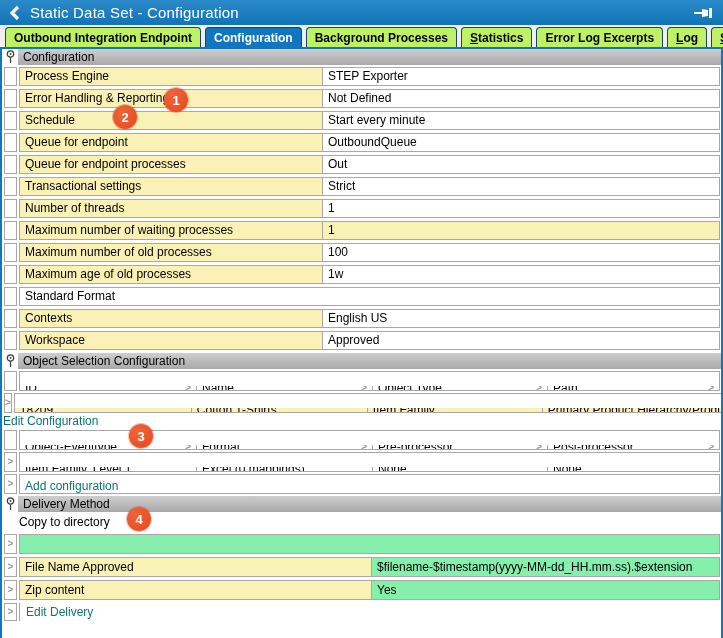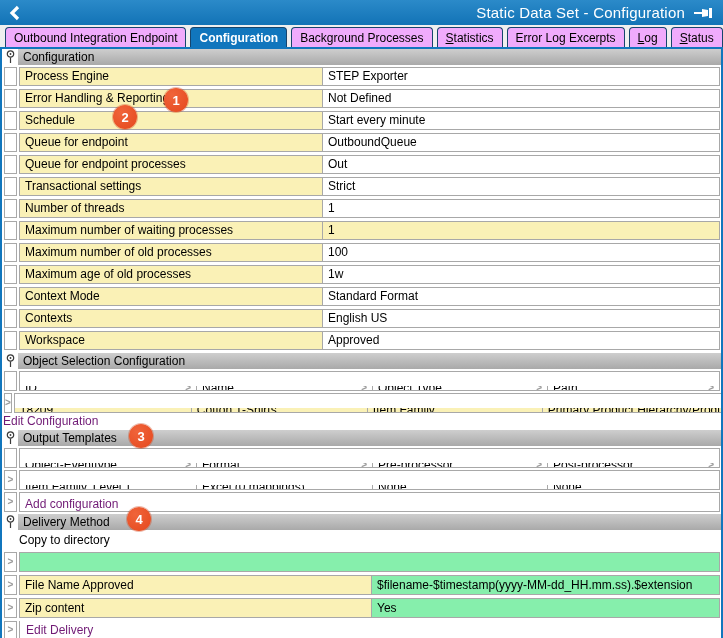--- a/index.html
+++ b/index.html
@@ -3,28 +3,28 @@
 <meta charset="utf-8">
 <style>
   html,body{margin:0;padding:0;background:#fff;}
   .page{position:relative;width:723px;height:638px;overflow:hidden;
         font-family:"Liberation Sans",sans-serif;font-size:12px;color:#000;background:#fff;}
 
   
   .titlebar{position:absolute;top:0;left:0;width:723px;height:25px;
             background:linear-gradient(#2b8ac9,#1273b6);display:flex;align-items:center;}
   .titlebar .back{width:30px;display:flex;justify-content:center;align-items:center;cursor:pointer;}
-  .titlebar .title{flex:1;text-align:right;color:#fff;font-size:15px;letter-spacing:.2px;}
+  .titlebar .title{flex:1;text-align:left;color:#fff;font-size:15px;letter-spacing:.2px;}
   .titlebar .pin{width:38px;display:flex;justify-content:center;align-items:center;cursor:pointer;}
 
   
   .tabbar{position:absolute;top:25px;left:0;width:723px;height:22px;background:#efefef;
           display:flex;align-items:flex-end;padding-left:5px;box-sizing:border-box;gap:4px;}
-  .tab{border:1px solid #17456d;border-bottom:none;border-radius:4px 4px 0 0;background:#f0abfc;
-       padding:3px 8px 2px 8px;line-height:14px;white-space:nowrap;cursor:pointer;}
+  .tab{border:1px solid #17456d;border-bottom:none;border-radius:4px 4px 0 0;background:#bef264;
+       padding:3px 8px 2px 8px;line-height:14px;white-space:nowrap;cursor:pointer;font-weight:bold;}
   .tab.active{background:#1176bd;color:#fff;font-weight:bold;}
   .u{text-decoration:underline;}
   .tabline{position:absolute;top:47px;left:0;width:723px;height:2px;background:#1176bd;}
 
   
   .content{position:absolute;top:49px;left:0;width:723px;height:589px;background:#fff;}
   .edge-l,.edge-r{position:absolute;top:47px;bottom:0;width:2px;background:#1176bd;z-index:5;}
   .edge-l{left:0;} .edge-r{right:0;}
 
   
@@ -46,21 +46,21 @@
 
   
   .trow{display:flex;height:20px;margin:0 3px 2px 4px;}
   .trow .gut{width:13px;}
   .tbox{flex:1;border:1px solid #a8a8a8;box-sizing:border-box;display:flex;background:#fff;}
   .tc{box-sizing:border-box;border-right:1px solid #a8a8a8;padding:2px 5px;line-height:14px;
       display:flex;justify-content:space-between;align-items:center;white-space:nowrap;overflow:hidden;margin-top:14px;}
   .tc:last-child{border-right:none;}
   .c1{width:177px;} .c2{width:176px;text-decoration:underline;} .c3{width:175px;justify-content:space-between;} .c4{flex:1;}
   .yellow .tc{background:#faf1b6;}
-  .link{color:#701a75;cursor:pointer;white-space:nowrap;}
+  .link{color:#0f766e;cursor:pointer;white-space:nowrap;}
   .editcfg{height:13px;line-height:13px;margin:0 0 2px 3px;}
   .addrow .tbox{align-items:flex-end;padding-left:5px;}
 
   
   .copydir{height:17px;line-height:17px;margin:0 0 3px 19px;}
   .drow{display:flex;height:20px;margin:0 3px 3px 4px;}
   .dbox{flex:1;border:1px solid #a8a8a8;box-sizing:border-box;display:flex;}
   .dlbl{width:352px;box-sizing:border-box;background:#faf1b6;border-right:1px solid #a8a8a8;
         padding:2px 5px;line-height:14px;}
   .dval{flex:1;background:#86efac;padding:2px 5px;line-height:14px;white-space:nowrap;overflow:hidden;}
@@ -188,21 +188,20 @@
     <div class="crow">
       <span class="gut"></span>
       <span class="rowbox">
           <span class="lbl">Maximum age of old processes</span>
           <span class="val">1w</span>
         </span>
     </div>
     <div class="crow">
       <span class="gut"></span>
       <span class="rowbox">
-          <span class="lbl">Context Mode</span>
           <span class="val">Standard Format</span>
         </span>
     </div>
     <div class="crow">
       <span class="gut"></span>
       <span class="rowbox">
           <span class="lbl">Contexts</span>
           <span class="val">English US</span>
         </span>
     </div>
@@ -251,79 +250,69 @@
         </span>
       <span class="tbox yellow">
         <span class="tc c1">18209</span>
         <span class="tc c2">Cotton T-Shirts</span>
         <span class="tc c3">Item Family</span>
         <span class="tc c4">Primary Product Hierarchy/Produc...</span>
       </span>
     </div>
     <div class="editcfg"><span class="link">Edit Configuration</span></div>
 
+    <div class="trow">
+      <span class="gut"></span>
+      <span class="tbox">
+        <span class="tc c1">
+            <span>Object-Eventtype</span>
+            <span class="chev">&gt;</span>
+          </span>
+        <span class="tc c2">
+            <span>Format</span>
+            <span class="chev">&gt;</span>
+          </span>
+        <span class="tc c3">
+            <span>Pre-processor</span>
+            <span class="chev">&gt;</span>
+          </span>
+        <span class="tc c4">
+            <span>Post-processor</span>
+            <span class="chev">&gt;</span>
+          </span>
+      </span>
+    </div>
+    <div class="trow">
+      <span class="gut">
+          <span class="chev">&gt;</span>
+        </span>
+      <span class="tbox">
+        <span class="tc c1">Item Family, Level 1</span>
+        <span class="tc c2">Excel (0 mappings)</span>
+        <span class="tc c3">None</span>
+        <span class="tc c4">None</span>
+      </span>
+    </div>
+    <div class="trow addrow">
+      <span class="gut">
+          <span class="chev">&gt;</span>
+        </span>
+      <span class="tbox">
+          <span class="link">Add configuration</span>
+        </span>
+    </div>
+
     <div class="sec">
       <span class="pinicon">
         <svg width="9" height="14" viewBox="0 0 9 14">
             <circle cx="4.5" cy="4" r="3.2" fill="#fff" stroke="#3a3a3a" stroke-width="1.2"></circle>
             <circle cx="4.5" cy="4" r="0.9" fill="#3a3a3a"></circle>
             <line x1="4.5" y1="7.5" x2="4.5" y2="13" stroke="#3a3a3a" stroke-width="1.2"></line>
           </svg>
       </span>
-      <span class="bar">Output Templates</span>
-    </div>
-    <div class="trow">
-      <span class="gut"></span>
-      <span class="tbox">
-        <span class="tc c1">
-            <span>Object-Eventtype</span>
-            <span class="chev">&gt;</span>
-          </span>
-        <span class="tc c2">
-            <span>Format</span>
-            <span class="chev">&gt;</span>
-          </span>
-        <span class="tc c3">
-            <span>Pre-processor</span>
-            <span class="chev">&gt;</span>
-          </span>
-        <span class="tc c4">
-            <span>Post-processor</span>
-            <span class="chev">&gt;</span>
-          </span>
-      </span>
-    </div>
-    <div class="trow">
-      <span class="gut">
-          <span class="chev">&gt;</span>
-        </span>
-      <span class="tbox">
-        <span class="tc c1">Item Family, Level 1</span>
-        <span class="tc c2">Excel (0 mappings)</span>
-        <span class="tc c3">None</span>
-        <span class="tc c4">None</span>
-      </span>
-    </div>
-    <div class="trow addrow">
-      <span class="gut">
-          <span class="chev">&gt;</span>
-        </span>
-      <span class="tbox">
-          <span class="link">Add configuration</span>
-        </span>
-    </div>
-
-    <div class="sec">
-      <span class="pinicon">
-        <svg width="9" height="14" viewBox="0 0 9 14">
-            <circle cx="4.5" cy="4" r="3.2" fill="#fff" stroke="#3a3a3a" stroke-width="1.2"></circle>
-            <circle cx="4.5" cy="4" r="0.9" fill="#3a3a3a"></circle>
-            <line x1="4.5" y1="7.5" x2="4.5" y2="13" stroke="#3a3a3a" stroke-width="1.2"></line>
-          </svg>
-      </span>
       <span class="bar">Delivery Method</span>
     </div>
     <div class="copydir">Copy to directory</div>
 
     <div class="drow">
       <span class="gut">
           <span class="chev">&gt;</span>
         </span>
       <span class="dbox">
           <span class="dval"></span>

